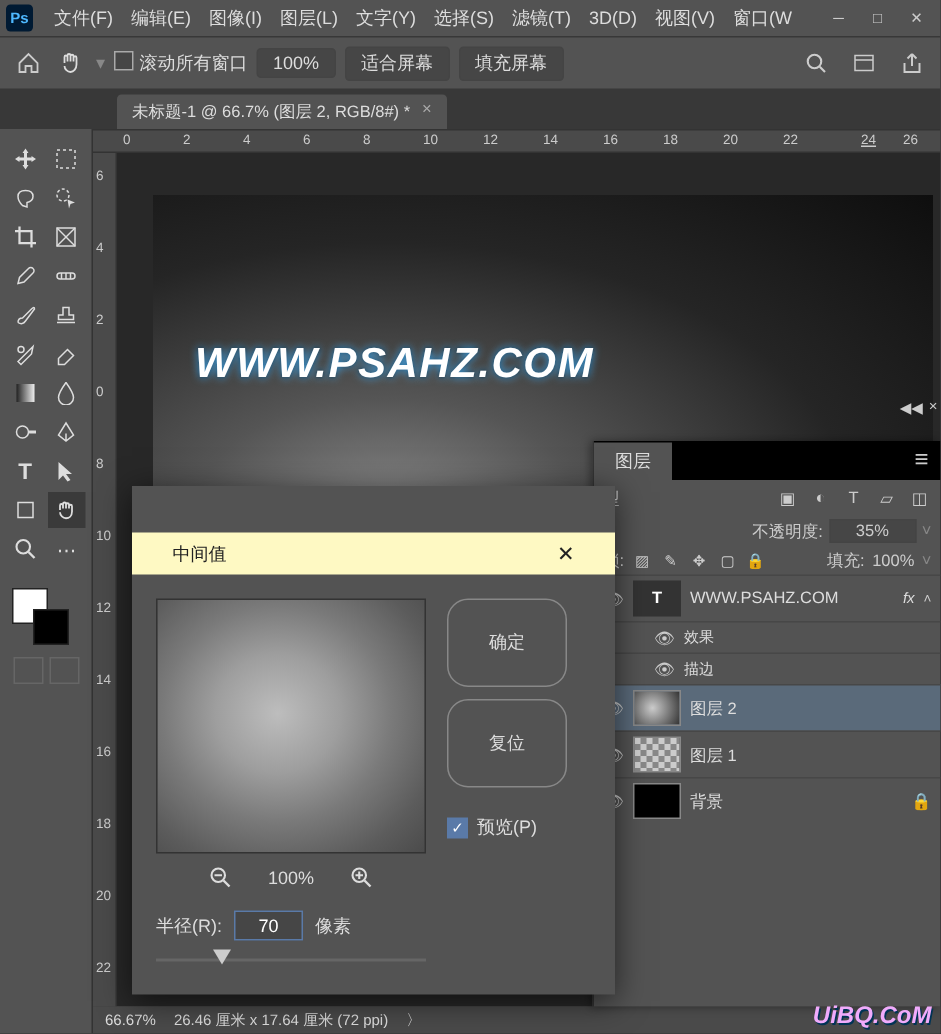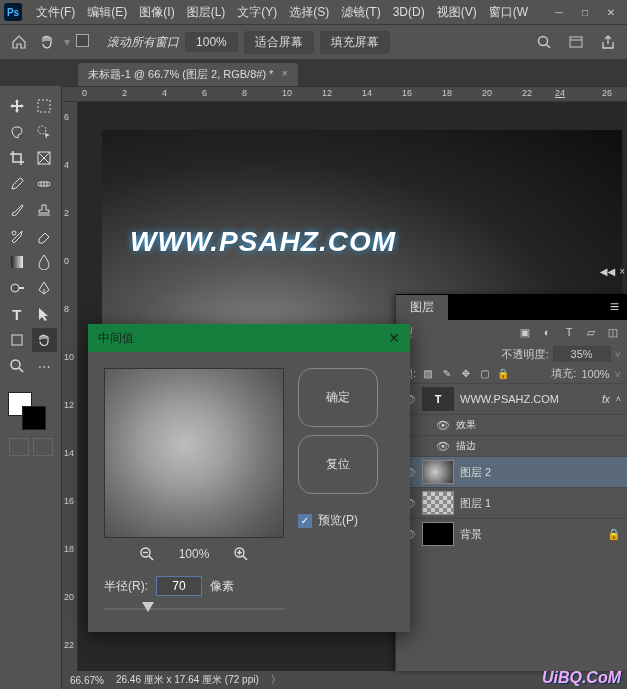--- a/index.html
+++ b/index.html
@@ -9,21 +9,21 @@
 .menubar { height:24px; background:#535353; display:flex; align-items:center; padding:0 4px; color:#ddd; font-size:12px; }
 .menubar .ps-logo { width:18px; height:18px; background:#001a33; border-radius:3px; margin-right:8px; display:flex; align-items:center; justify-content:center; font-size:10px; font-weight:bold; color:#4db8ff; }
 .menubar .mitem { padding:0 6px; cursor:pointer; }
 .menubar .winctrl { margin-left:auto; display:flex; gap:2px; }
 .menubar .wbtn { width:24px; height:16px; display:flex; align-items:center; justify-content:center; color:#ccc; font-size:10px; }
 
 
 .optbar { height:36px; background:#535353; border-top:1px solid #383838; border-bottom:1px solid #383838; display:flex; align-items:center; padding:0 8px; color:#ddd; font-size:12px; gap:6px; }
 .optbar .tool-ico { width:22px; height:22px; display:flex; align-items:center; justify-content:center; }
 .optbar .pill { border:1px solid #444; border-radius:3px; padding:2px 10px; background:#464646; }
-.optbar .chk { display:flex; gap:18px;font-style:italic; }
+.optbar .chk { display:flex; gap:4px; }
 .optbar .chk .box { width:13px; height:13px; border:1px solid #aaa; background:#464646; }
 .optbar .spacer { flex:1; }
 .optbar .ricon { width:22px; height:22px; display:flex; align-items:center; justify-content:center; margin-left:4px; }
 
 
 .tabbar { height:26px; background:#383838; display:flex; align-items:flex-end; padding-left:78px; }
 .doctab { background:#535353; color:#ddd; font-size:11px; padding:4px 10px; border-top-left-radius:3px; border-top-right-radius:3px; display:flex; align-items:flex-start; gap:8px; }
 .doctab .close-x { color:#aaa; font-size:11px; }
 
 
@@ -69,21 +69,21 @@
 .lrow .thumb.checker { background:repeating-conic-gradient(#888 0 25%,#ccc 0 50%) 0 0/8px 8px; }
 .lrow .thumb.black { background:#000; }
 .lrow .t-t { width:32px; height:24px; background:#333; display:flex; align-items:center; justify-content:center; color:#fff; font-weight:bold; }
 .lrow .lock { margin-left:auto; color:#bbb; }
 .lrow .fx { margin-left:auto; color:#ddd; font-style:italic; font-size:10px; }
 .lrow.sub { padding-left:40px; font-size:10px; }
 .layers .topcorner { position:absolute; top:-28px; right:2px; display:flex; gap:4px; color:#ccc; font-size:10px; }
 
 
 .dialog { position:absolute; left:88px; top:324px; width:322px; background:#535353; box-shadow:0 4px 20px rgba(0,0,0,.6); }
-.dialog .titlebar { background:#15803d; color:#222; height:28px; display:flex; align-items:center; padding:0 10px; font-size:12px; }
+.dialog .titlebar { background:#fef9c3; color:#222; height:28px; display:flex; align-items:center; padding:0 27px; font-size:12px;margin-top:31px; }
 .dialog .titlebar .dclose { margin-left:auto; font-size:14px; color:#222; }
 .dialog .dbody { padding:16px; display:flex; gap:14px; }
 .dialog .preview { width:180px; }
 .dialog .pimg { width:180px; height:170px; background:radial-gradient(ellipse at 45% 45%, #bdbdbd 0%, #9e9e9e 30%, #7a7a7a 55%, #5c5c5c 80%, #4b4b4b 100%); border:1px solid #333; }
 .dialog .zrow { display:flex; align-items:center; justify-content:center; gap:24px; margin-top:8px; color:#ddd; font-size:12px; }
 .dialog .rad { margin-top:14px; color:#ddd; font-size:12px; display:flex; align-items:center; gap:8px; }
 .dialog .rad input { width:46px; background:#464646; color:#fff; border:1px solid #5a7aa8; padding:2px 4px; font-size:12px; text-align:center; }
 .dialog .slider { margin-top:6px; height:14px; position:relative; }
 .dialog .slider .track { position:absolute; left:0; right:0; top:6px; height:2px; background:#666; }
 .dialog .slider .handle { position:absolute; top:0; left:38px; width:0; height:0; border-left:6px solid transparent; border-right:6px solid transparent; border-top:10px solid #ccc; }
@@ -172,21 +172,21 @@
     <div class="num" style="left: 100px;">4</div>
     <div class="num" style="left: 140px;">6</div>
     <div class="num" style="left: 180px;">8</div>
     <div class="num" style="left: 220px;">10</div>
     <div class="num" style="left: 260px;">12</div>
     <div class="num" style="left: 300px;">14</div>
     <div class="num" style="left: 340px;">16</div>
     <div class="num" style="left: 380px;">18</div>
     <div class="num" style="left: 420px;">20</div>
     <div class="num" style="left: 460px;">22</div>
-    <div class="num" style="left: 493px; text-decoration: underline;">24</div>
+    <div class="num" style="left: 512px; text-decoration: underline;">24</div>
     <div class="num" style="left: 540px;">26</div>
   </div>
 
 <div class="tools">
   <div class="toolgrid">
     <div class="tcell">
         <svg width="16" height="16" viewBox="0 0 16 16">
           <path d="M8 1 L10 4 H9 V7 H12 V6 L15 8 L12 10 V9 H9 V12 H10 L8 15 L6 12 H7 V9 H4 V10 L1 8 L4 6 V7 H7 V4 H6 Z" fill="#ddd"></path>
         </svg>
       </div>

